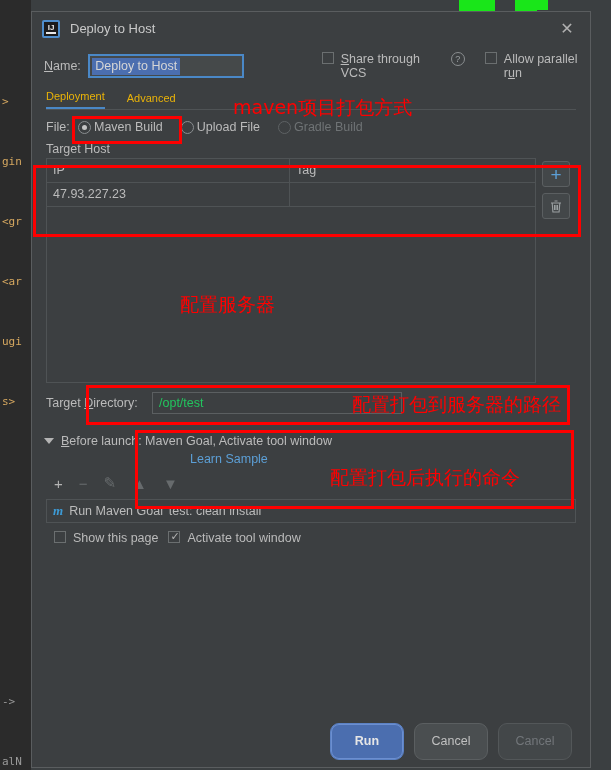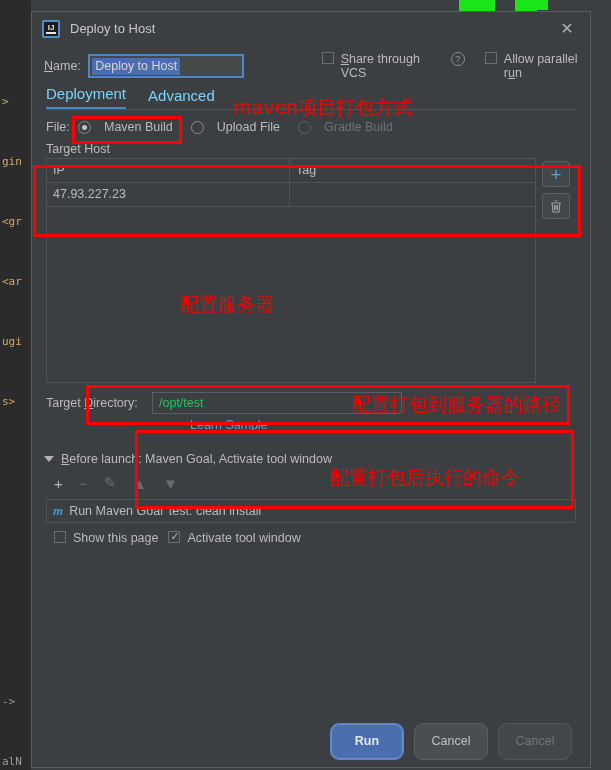--- a/index.html
+++ b/index.html
@@ -143,22 +143,22 @@
   }
   #allow-parallel { margin-left: 20px; }
 
   
   #tabs {
     display: flex; align-items: flex-end;
     height: 26px; padding-left: 14px; gap: 22px;
     margin-top: 2px;
   }
   .tab {
-    padding-bottom: 5px; color: #7dd3fc;
-    font-size: 15px; cursor: pointer;
+    padding-bottom: 5px; color: #eab308;
+    font-size: 11px; cursor: pointer;
   }
   .tab.active { border-bottom: 2px solid #4a88c7; }
   #tab-divider {
     height: 1px; background: #4f5355;
     margin: 0 14px 0 14px;
   }
 
   
   #file-row {
     display: flex; align-items: center;
@@ -169,21 +169,21 @@
   .radio {
     width: 13px; height: 13px; border-radius: 50%;
     border: 1px solid #8a8e90; background: #3c3f41;
     position: relative; flex: none;
   }
   .radio.sel:after {
     content: ""; position: absolute;
     left: 3px; top: 3px; width: 5px; height: 5px;
     border-radius: 50%; background: #c4c4c4;
   }
-  .radio-opt { display: flex; align-items: center; gap: 13px; margin-right: 18px; }
+  .radio-opt { display: flex; align-items: center; gap: 3px; margin-right: 18px; }
   .radio-opt.disabled .lbl { color: #6f7375; }
   .radio-opt.disabled .radio { border-color: #5e6264; }
 
   
   #target-host-label { padding: 4px 0 2px 14px; color: #bbbbbb; }
   #host-area {
     display: flex;
     margin: 0 14px 0 14px;
   }
   #host-table {
@@ -439,26 +439,26 @@
       </div>
     </div>
   </div>
 
   <div class="field-row">
     <div class="flabel"><span>Target </span><u>D</u><span>irectory:</span></div>
     <div class="text-field" id="target-dir-field">/opt/test</div>
   </div>
 
 
-  <div id="learn-sample">Learn Sample</div>
-
   <div id="before-launch">
     <span id="bl-arrow"></span>
     <span id="bl-text"><u>B</u><span>efore launch: Maven Goal, Activate tool window</span></span>
   </div>
+
+  <div id="learn-sample">Learn Sample</div>
 
   <div id="bl-toolbar">
     <span class="tb">+</span>
     <span class="tb dim">−</span>
     <span class="tb dim">✎</span>
     <span class="tb dim">▲</span>
     <span class="tb dim">▼</span>
   </div>
 
   <div id="task-list">

